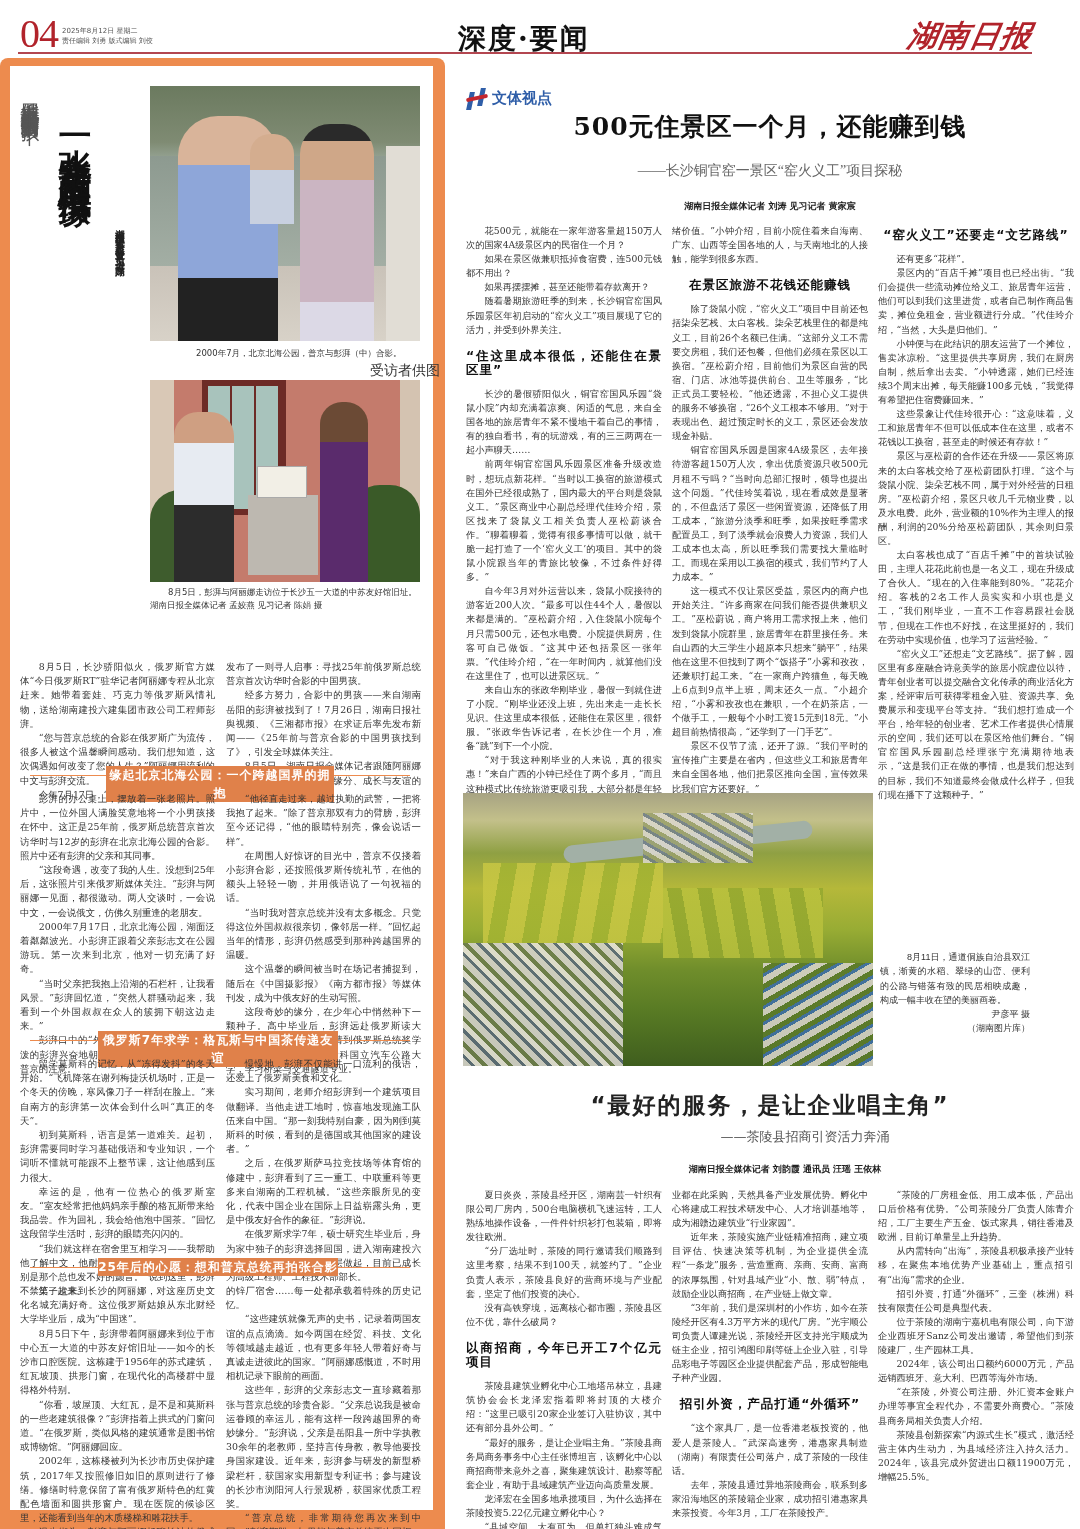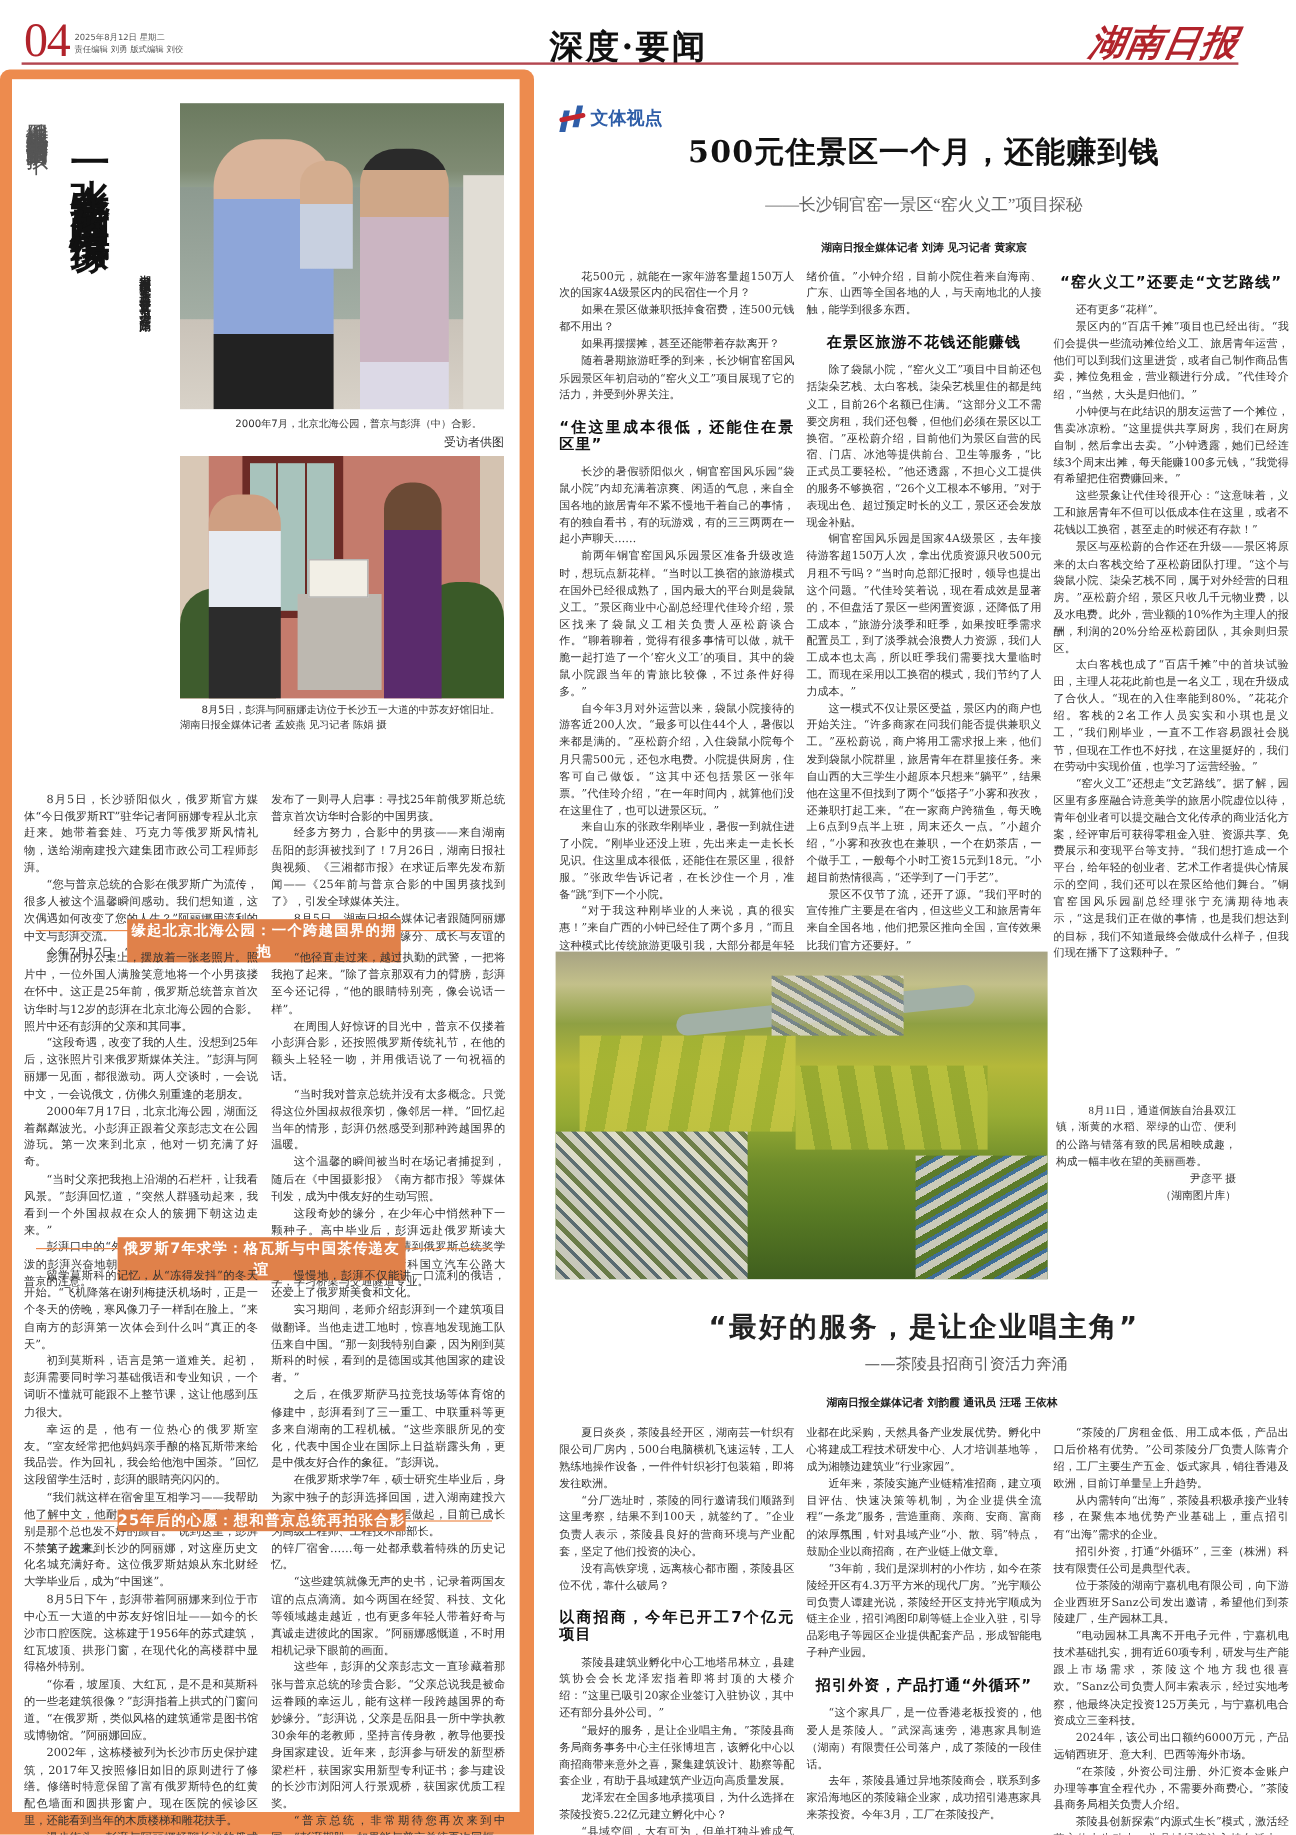--- a/index.html
+++ b/index.html
@@ -25,21 +25,21 @@
   .photo { position: absolute; overflow: hidden; }
   .photo1 { left: 150px; top: 86px; width: 270px; height: 255px; background: linear-gradient(180deg, #6b7a5f 0%, #7f8b73 22%, #9aa89a 30%, #88958a 45%, #c9c2b8 70%, #d8d2c8 100%); }
   .photo1 .p-water { position: absolute; left: 0; top: 70px; width: 100%; height: 110px; background: linear-gradient(180deg, #8d9a90, #a3aea4); }
   .photo1 .p-rail { position: absolute; right: 0; top: 60px; width: 34px; height: 195px; background: #e1ddd5; }
   .photo1 .p-person1 { position: absolute; left: 28px; top: 30px; width: 100px; height: 225px; background: linear-gradient(180deg, #d9b49a 0 22%, #8ea6d9 22% 72%, #222 72%); border-radius: 40px 40px 0 0; }
   .photo1 .p-person2 { position: absolute; left: 100px; top: 48px; width: 44px; height: 90px; background: linear-gradient(180deg, #d4ad8f 0 40%, #c8d0e0 40%); border-radius: 20px 20px 0 0; }
   .photo1 .p-person3 { position: absolute; left: 150px; top: 38px; width: 74px; height: 217px; background: linear-gradient(180deg, #2a2a2a 0 8%, #cfa788 8% 26%, #cbb5c2 26% 82%, #dcd9e6 82%); border-radius: 30px 30px 0 0; }
   .photo1 .p-boy { position: absolute; left: 110px; top: 110px; width: 52px; height: 145px; background: linear-gradient(180deg, #2a2a2a 0 10%, #cfa07e 10% 30%, repeating-linear-gradient(180deg, #ddd 0 4px, #555 4px 6px) 30% 100%); border-radius: 22px 22px 0 0; }
 
   .cap1 { position: absolute; left: 196px; top: 348px; font-family: "DejaVu Sans", sans-serif; font-size: 8.5px; color: #333; }
-  .credit1 { position: absolute; left: 370px; top: 362px; font-family: "DejaVu Sans", sans-serif; font-size: 10px; color: #333; }
+  .credit1 { position: absolute; left: 370px; top: 362px; font-family: "DejaVu Sans", sans-serif; font-size: 14px; color: #333; }
 
   .photo2 { left: 150px; top: 380px; width: 270px; height: 202px; background: #c47b6c; }
   .photo2 .w-frame { position: absolute; left: 52px; top: 0; width: 84px; height: 135px; background: #6d2b26; }
   .photo2 .w-glass { position: absolute; left: 58px; top: 6px; width: 72px; height: 123px; background: repeating-linear-gradient(90deg, #a8c3bc 0 22px, #6d2b26 22px 24px); }
   .photo2 .pillar-l { position: absolute; left: 0; top: 0; width: 24px; height: 202px; background: #d9c8b6; }
   .photo2 .pillar-r { position: absolute; right: 0; top: 0; width: 20px; height: 202px; background: #d4c3b1; }
   .photo2 .bush-l { position: absolute; left: 0; top: 110px; width: 80px; height: 92px; background: #3e5c2d; border-radius: 30px 30px 0 0; }
   .photo2 .bush-r { position: absolute; right: 0; top: 105px; width: 70px; height: 97px; background: #3a5a28; border-radius: 30px 30px 0 0; }
   .photo2 .plinth { position: absolute; left: 98px; top: 115px; width: 70px; height: 80px; background: #bdb8b0; }
   .photo2 .plaque { position: absolute; left: 107px; top: 86px; width: 50px; height: 32px; background: #f2efe6; border: 1px solid #aaa; }
@@ -74,21 +74,21 @@
   
   .land { position: absolute; left: 463px; top: 793px; width: 410px; height: 273px; overflow: hidden;
     background: linear-gradient(180deg, #a7a383 0%, #c3c08a 10%, #8fa043 22%, #b5b83a 35%, #98ac34 50%, #6f8d2b 65%, #587a24 80%, #3f5e1e 100%); }
   .land .river { position: absolute; left: 100px; top: 40px; width: 250px; height: 18px; background: #a2b0a6; transform: rotate(-6deg); border-radius: 10px; }
   .land .fields1 { position: absolute; left: 20px; top: 70px; width: 180px; height: 80px; background: repeating-linear-gradient(100deg, #c8c743 0 18px, #a4b432 18px 34px); opacity: .85; }
   .land .fields2 { position: absolute; left: 200px; top: 95px; width: 160px; height: 70px; background: repeating-linear-gradient(80deg, #b9c13d 0 16px, #94a82f 16px 30px); opacity: .85; }
   .land .village1 { position: absolute; left: 0; top: 150px; width: 160px; height: 123px; background: repeating-linear-gradient(45deg, #d6d3cc 0 6px, #5c6c7a 6px 9px, #e8e4da 9px 14px, #6d7d4c 14px 18px); opacity: .9; }
   .land .village2 { position: absolute; left: 180px; top: 20px; width: 110px; height: 50px; background: repeating-linear-gradient(30deg, #dcd8cf 0 5px, #6f7d88 5px 8px, #9aa06c 8px 12px); opacity: .85; }
   .land .village3 { position: absolute; left: 300px; top: 170px; width: 110px; height: 103px; background: repeating-linear-gradient(-30deg, #d7d3c9 0 6px, #3e6fa8 6px 9px, #5b7a2a 9px 14px); opacity: .9; }
 
-  .land-cap { position: absolute; left: 880px; top: 918px; width: 150px; font-family: Liberation Serif, serif; font-size: 9px; color: #333; line-height: 14.3px; text-align: justify; }
+  .land-cap { position: absolute; left: 880px; top: 950px; width: 150px; font-family: Liberation Sans, sans-serif; font-size: 9px; color: #333; line-height: 14.3px; text-align: justify; }
   .land-cap .c-first { text-indent: 3em; }
   .land-cap .c-credit { text-align: right; }
 
   .r2-title { position: absolute; left: 460px; top: 1090px; width: 620px; text-align: center; font-family: "DejaVu Sans", sans-serif; font-weight: bold; font-size: 23px; color: #222; letter-spacing: 2px; }
   .r2-sub { position: absolute; left: 460px; top: 1128px; width: 620px; text-align: center; font-family: "DejaVu Sans", sans-serif; font-size: 13px; color: #555; padding-left: 70px; }
   .r2-byline { position: absolute; left: 460px; top: 1163px; width: 620px; text-align: center; font-family: "DejaVu Sans", sans-serif; font-size: 9px; font-weight: bold; color: #222; padding-left: 30px; }
 
   .r-col { font-size: 9.2px; line-height: 14.1px; }
 </style>
 </head>
@@ -273,17 +273,16 @@
   <p>“3年前，我们是深圳村的小作坊，如今在茶陵经开区有4.3万平方米的现代厂房。”光宇顺公司负责人谭建光说，茶陵经开区支持光宇顺成为链主企业，招引鸿图印刷等链上企业入驻，引导品彩电子等园区企业提供配套产品，形成智能电子种产业园。</p>
   <p class="r-head center">招引外资，产品打通“外循环”</p>
   <p>“这个家具厂，是一位香港老板投资的，他爱人是茶陵人。”武深高速旁，港惠家具制造（湖南）有限责任公司落户，成了茶陵的一段佳话。</p>
   <p>去年，茶陵县通过异地茶陵商会，联系到多家沿海地区的茶陵籍企业家，成功招引港惠家具来茶投资。今年3月，工厂在茶陵投产。</p>
 </div>
 <div class="col r-col" style="left:878px; top:1188px; width:196px;">
   <p>“茶陵的厂房租金低、用工成本低，产品出口后价格有优势。”公司茶陵分厂负责人陈青介绍，工厂主要生产五金、饭式家具，销往香港及欧洲，目前订单量呈上升趋势。</p>
   <p>从内需转向“出海”，茶陵县积极承接产业转移，在聚焦本地优势产业基础上，重点招引有“出海”需求的企业。</p>
   <p>招引外资，打通“外循环”，三奎（株洲）科技有限责任公司是典型代表。</p>
   <p>位于茶陵的湖南宁嘉机电有限公司，向下游企业西班牙Sanz公司发出邀请，希望他们到茶陵建厂，生产园林工具。</p>
-  <p>“电动园林工具离不开电子元件，宁嘉机电技术基础扎实，拥有近60项专利，研发与生产能跟上市场需求，茶陵这个地方我也很喜欢。”Sanz公司负责人阿丰索表示，经过实地考察，他最终决定投资125万美元，与宁嘉机电合资成立三奎科技。</p>
   <p>2024年，该公司出口额约6000万元，产品远销西班牙、意大利、巴西等海外市场。</p>
   <p>“在茶陵，外资公司注册、外汇资本金账户办理等事宜全程代办，不需要外商费心。”茶陵县商务局相关负责人介绍。</p>
   <p>茶陵县创新探索“内源式生长”模式，激活经营主体内生动力，为县域经济注入持久活力。2024年，该县完成外贸进出口额11900万元，增幅25.5%。</p>
 </div>
 
 </body></html>

